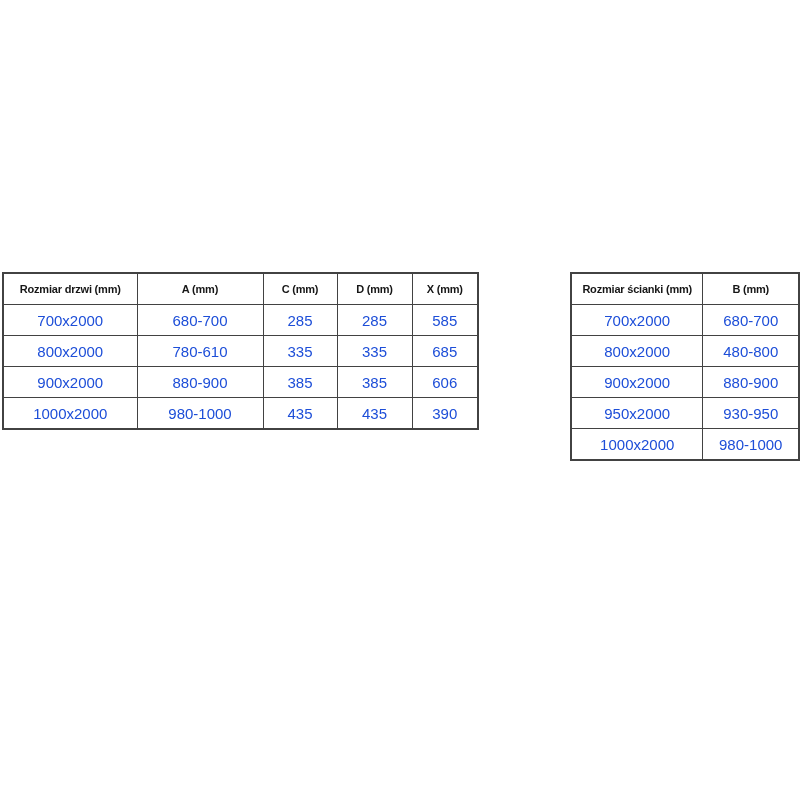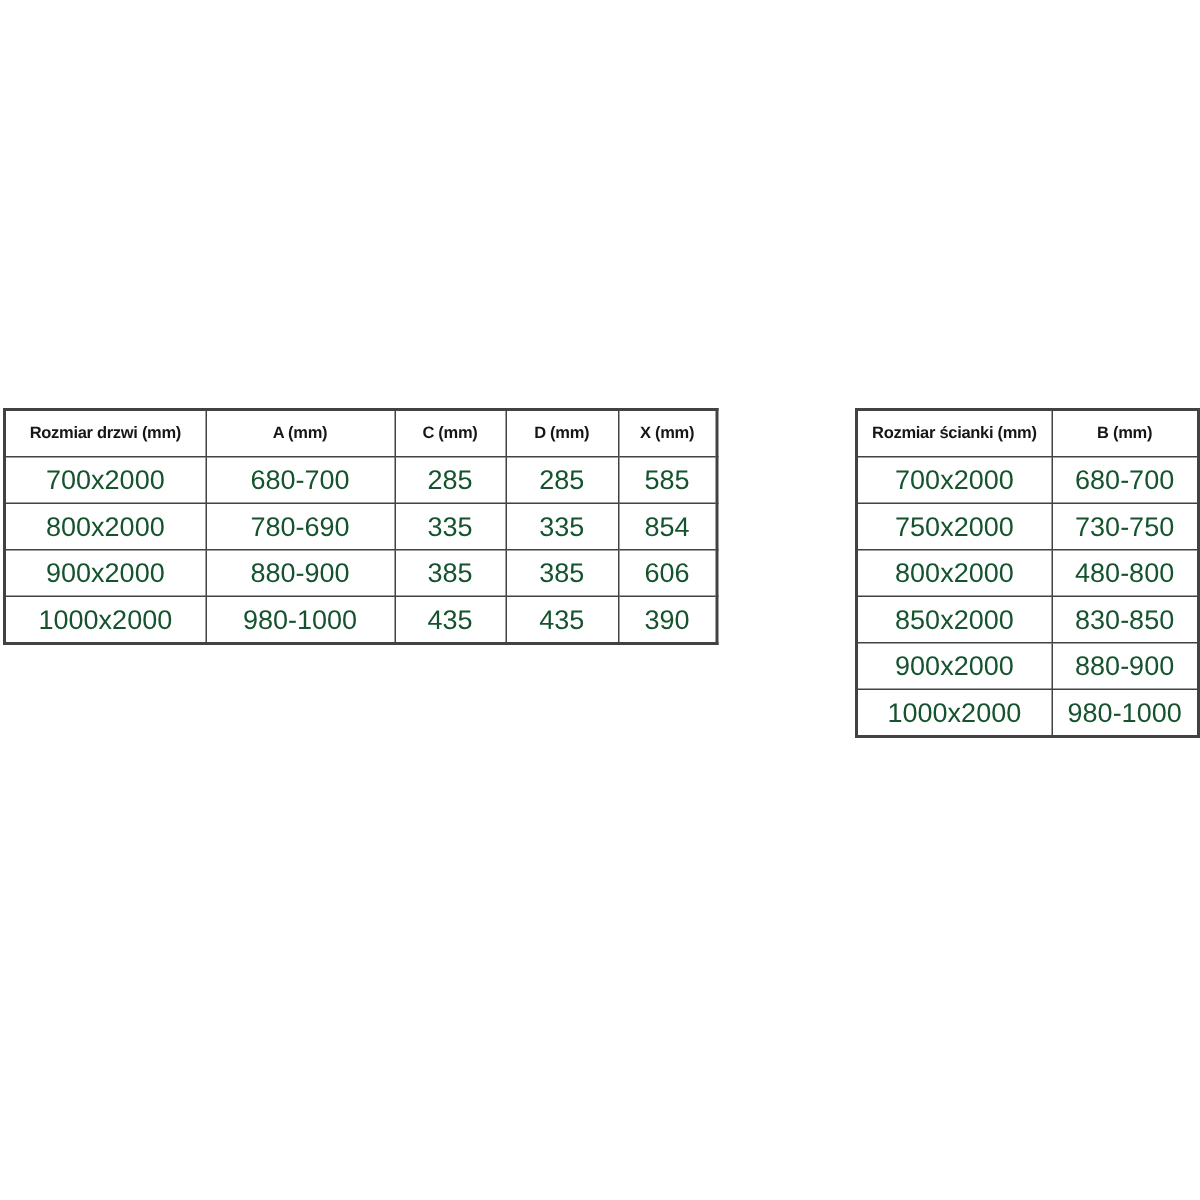--- a/index.html
+++ b/index.html
@@ -33,22 +33,22 @@
     overflow: hidden;
   }
   table.spec th {
     font-weight: bold;
     font-size: 11px;
     letter-spacing: -0.2px;
     color: #161616;
   }
   table.spec td {
     font-weight: normal;
-    font-size: 18px;
-    color: #14532d;
+    font-size: 15px;
+    color: #1d4ed8;
   }
 </style>
 </head>
 <body>
 
 <div class="canvas">
 
   <table class="spec" id="door-table">
     <colgroup>
       <col style="width:134px">
@@ -69,24 +69,24 @@
     <tbody>
         <tr>
           <td>700x2000</td>
           <td>680-700</td>
           <td>285</td>
           <td>285</td>
           <td>585</td>
         </tr>
         <tr>
           <td>800x2000</td>
-          <td>780-690</td>
+          <td>780-610</td>
           <td>335</td>
           <td>335</td>
-          <td>854</td>
+          <td>685</td>
         </tr>
         <tr>
           <td>900x2000</td>
           <td>880-900</td>
           <td>385</td>
           <td>385</td>
           <td>606</td>
         </tr>
         <tr>
           <td>1000x2000</td>
@@ -108,34 +108,30 @@
         <th>Rozmiar ścianki (mm)</th>
         <th>B (mm)</th>
       </tr>
     </thead>
     <tbody>
         <tr>
           <td>700x2000</td>
           <td>680-700</td>
         </tr>
         <tr>
-          <td>750x2000</td>
-          <td>730-750</td>
-        </tr>
-        <tr>
           <td>800x2000</td>
           <td>480-800</td>
         </tr>
         <tr>
-          <td>850x2000</td>
-          <td>830-850</td>
+          <td>900x2000</td>
+          <td>880-900</td>
         </tr>
         <tr>
-          <td>900x2000</td>
-          <td>880-900</td>
+          <td>950x2000</td>
+          <td>930-950</td>
         </tr>
         <tr>
           <td>1000x2000</td>
           <td>980-1000</td>
         </tr>
       </tbody>
   </table>
 
 </div>
 

